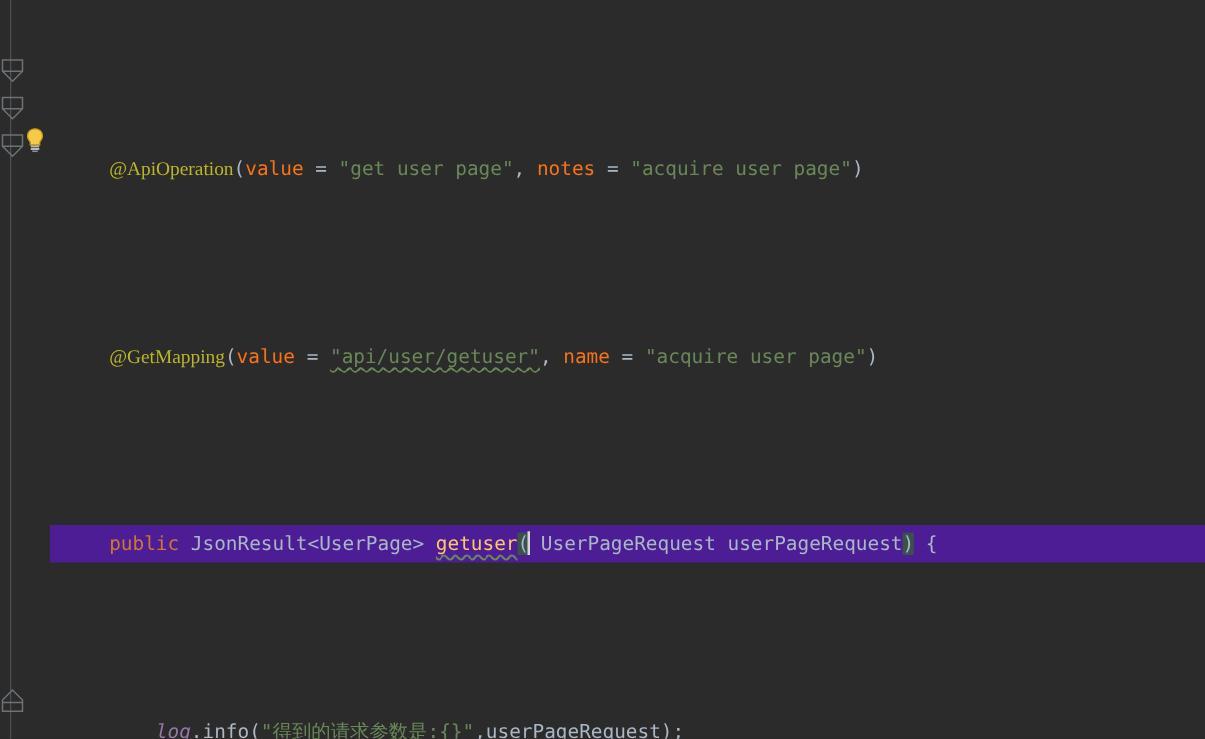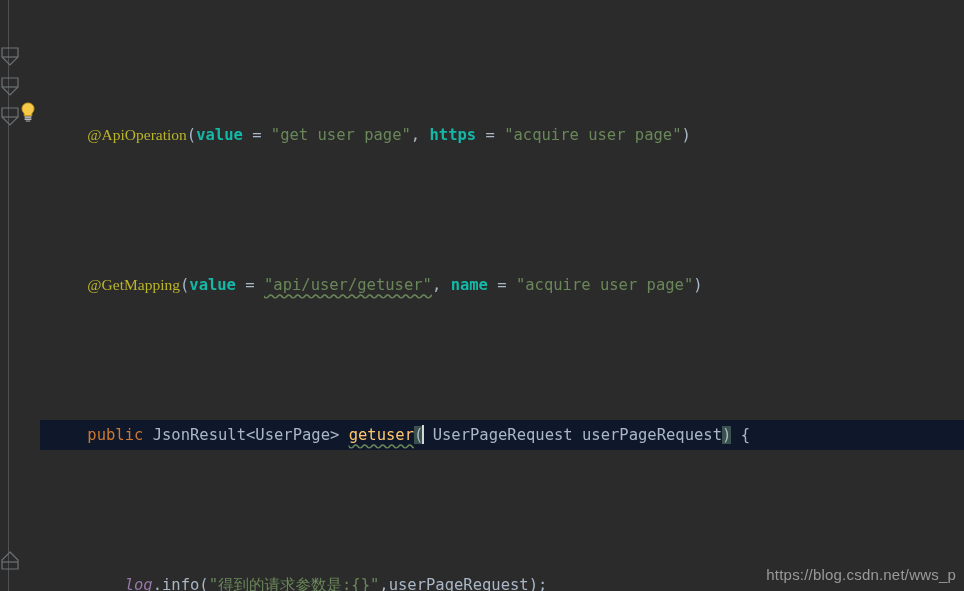--- a/index.html
+++ b/index.html
@@ -41,32 +41,32 @@
     line-height:30px;
     white-space:pre;
     color:#a9b7c6;
   }
   .line{
     height:30px;
     position:relative;
     padding-left:10px;
   }
   .line.current{
-    background:#0f172a;
+    background:#4c1d95;
   }
 
   
   .kw       {color:#cc7832;}
   .anno     {color:#bbb529;font-family:Liberation Serif, serif;}
   .str      {color:#6a8759;}
   .field-i  {color:#9876aa;font-style:italic;}
   .plain    {color:#a9b7c6;}
   .punc     {color:#a9b7c6;}
   .param    {color:#a9b7c6;}
-  .attrkey  {color:#14b8a6;font-weight:bold;}
+  .attrkey  {color:#f97316;font-weight:normal;}
   .mname    {color:#ffc66d;}
   .cls      {color:#a9b7c6;}
   .brace-hl {background:#3b514d;color:#a9b7c6;}
 
   .wavy-green{
     text-decoration:underline wavy #6a8759;
     text-decoration-skip-ink:none;
     text-underline-offset:3px;
   }
 
@@ -125,21 +125,21 @@
         <rect x="5.6" y="14.3" width="6.8" height="1.6" fill="#b9b9b9"></rect>
         <rect x="5.6" y="16.4" width="6.8" height="1.6" fill="#b9b9b9"></rect>
         <rect x="6.8" y="18.4" width="4.4" height="1.3" fill="#8f8f8f"></rect>
       </svg>
     </div>
   </div>
 
   <div id="code">
 
     
-    <div class="line"><span class="plain">    </span><span class="anno">@ApiOperation</span><span class="punc">(</span><span class="attrkey">value</span><span class="punc"> = </span><span class="str">"get user page"</span><span class="punc">, </span><span class="attrkey">https</span><span class="punc"> = </span><span class="str">"acquire user page"</span><span class="punc">)</span></div>
+    <div class="line"><span class="plain">    </span><span class="anno">@ApiOperation</span><span class="punc">(</span><span class="attrkey">value</span><span class="punc"> = </span><span class="str">"get user page"</span><span class="punc">, </span><span class="attrkey">notes</span><span class="punc"> = </span><span class="str">"acquire user page"</span><span class="punc">)</span></div>
 
     
     <div class="line"><span class="plain">    </span><span class="anno">@GetMapping</span><span class="punc">(</span><span class="attrkey">value</span><span class="punc"> = </span><span class="str wavy-green">"api/user/getuser"</span><span class="punc">, </span><span class="attrkey">name</span><span class="punc"> = </span><span class="str">"acquire user page"</span><span class="punc">)</span></div>
 
     
     <div class="line current"><span class="plain">    </span><span class="kw">public</span><span class="punc"> </span><span class="cls">JsonResult&lt;UserPage&gt;</span><span class="punc"> </span><span class="mname wavy-green">getuser</span><span class="brace-hl">(</span><span class="caret"></span><span class="punc"> </span><span class="cls">UserPageRequest</span><span class="punc"> </span><span class="param">userPageRequest</span><span class="brace-hl">)</span><span class="punc"> {</span></div>
 
     
     <div class="line"><span class="plain">        </span><span class="field-i">log</span><span class="punc">.</span><span class="plain">info</span><span class="punc">(</span><span class="str">"得到的请求参数是:{}"</span><span class="punc">,</span><span class="param">userPageRequest</span><span class="punc">);</span></div>
 
@@ -180,14 +180,13 @@
     
 
     
     
 
     
     
 
   </div>
 
-  <div id="watermark">https://blog.csdn.net/wws_p</div>
 </div>
 
 </body></html>

